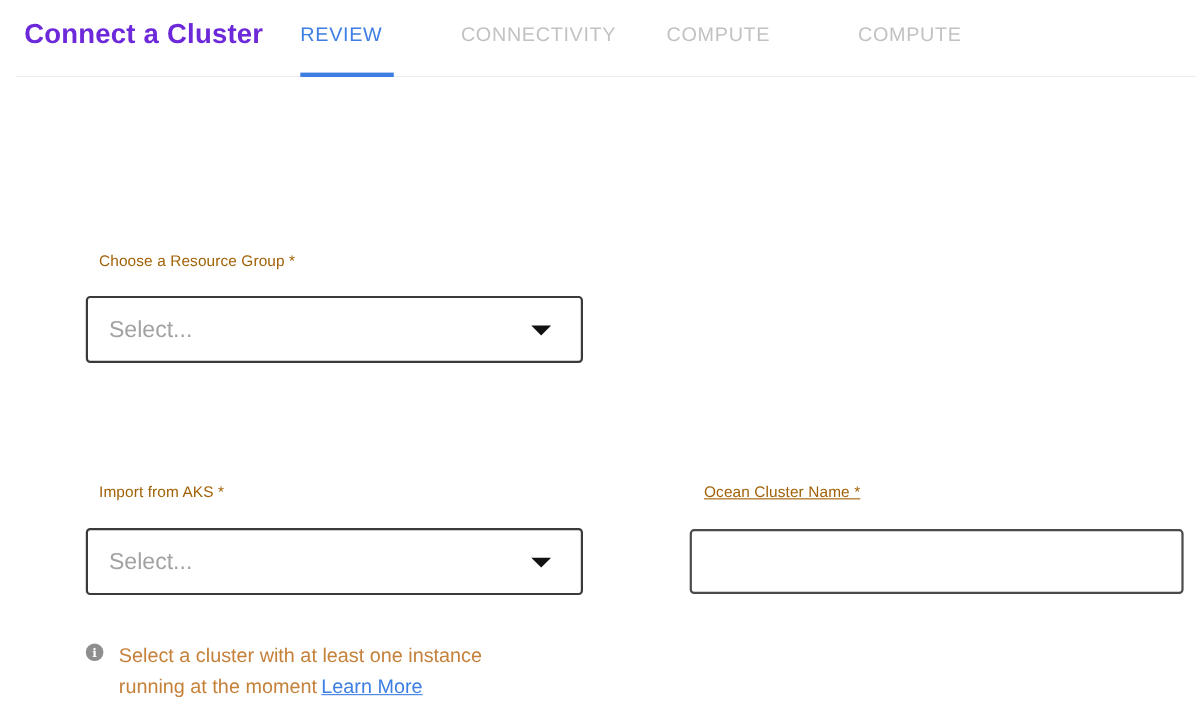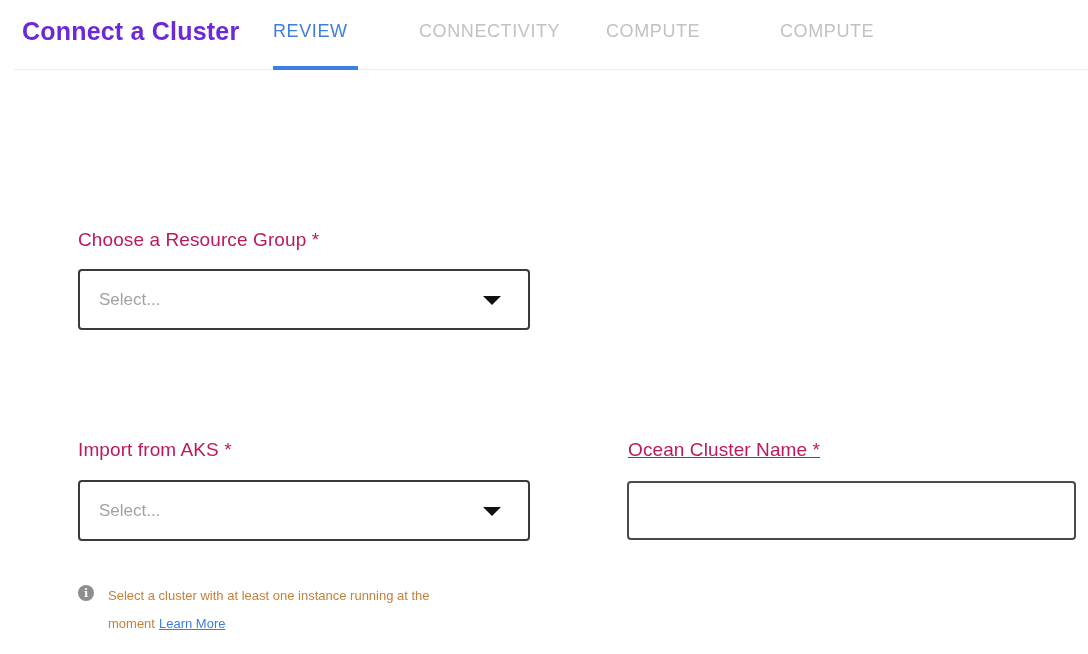--- a/index.html
+++ b/index.html
@@ -29,35 +29,35 @@
     background: #ededed;
   }
   .active-tab-underline {
     position: absolute; left: 273px; top: 66px; width: 85px; height: 4px;
     background: #3d7ee3;
   }
 
   
   .field-label {
     position: absolute;
-    font-size: 19px; color: #be185d; letter-spacing: 0.1px;
+    font-size: 14px; color: #a16207; letter-spacing: 0.1px; margin-left: 12px;
   }
   .label-resource-group { left: 78px;  top: 229px; }
   .label-import-aks     { left: 78px;  top: 439px; }
   .label-cluster-name   { left: 628px; top: 439px; text-decoration: underline; }
 
   .select-box {
     position: absolute; width: 452px; height: 61px;
     border: 2px solid #3a3a3a; border-radius: 4px; background: #fff;
     display: flex; align-items: center; cursor: pointer;
   }
   .select-resource-group { left: 78px; top: 269px; }
   .select-import-aks     { left: 78px; top: 480px; }
   .select-placeholder {
-    padding-left: 19px; font-size: 17px; color: #a2a2a2;
+    padding-left: 19px; font-size: 21px; color: #a2a2a2;
   }
   .caret-down {
     position: absolute; right: 27px; top: 50%; margin-top: -4px;
     width: 0; height: 0;
     border-left: 9px solid transparent;
     border-right: 9px solid transparent;
     border-top: 9px solid #111111;
   }
 
   .text-input {
@@ -72,21 +72,21 @@
   .info-icon {
     position: absolute; left: 0; top: 3px;
     width: 16px; height: 16px; border-radius: 50%;
     background: #8e8e8e; color: #ffffff;
     font-family: "DejaVu Serif", serif; font-size: 11px; font-weight: 700;
     display: flex; align-items: center; justify-content: center;
     line-height: 1;
   }
   .info-text {
     margin-left: 30px; width: 362px;
-    font-size: 13px; line-height: 28px; color: #c5813a;
+    font-size: 18px; line-height: 28px; color: #c5813a;
   }
   .learn-more-link {
     color: #3d7ee3; text-decoration: underline; cursor: pointer;
     margin-left: 4px;
   }
 </style>
 </head>
 <body>
 
 <div>

